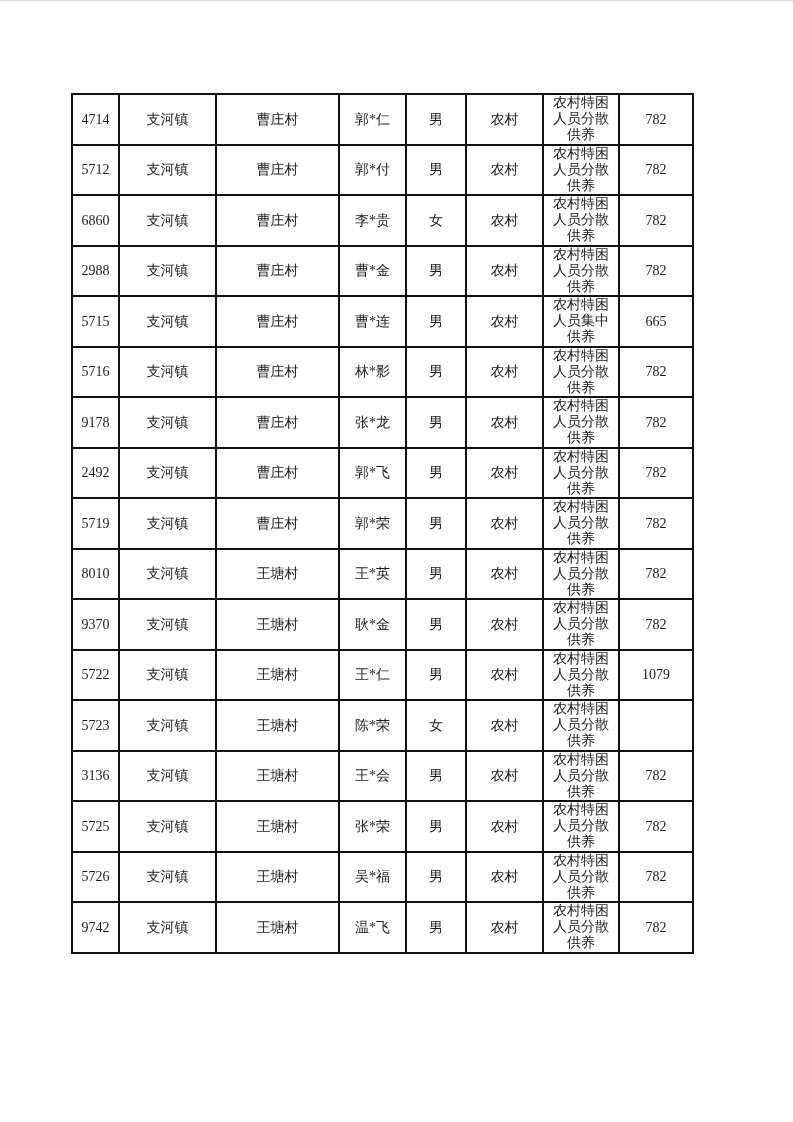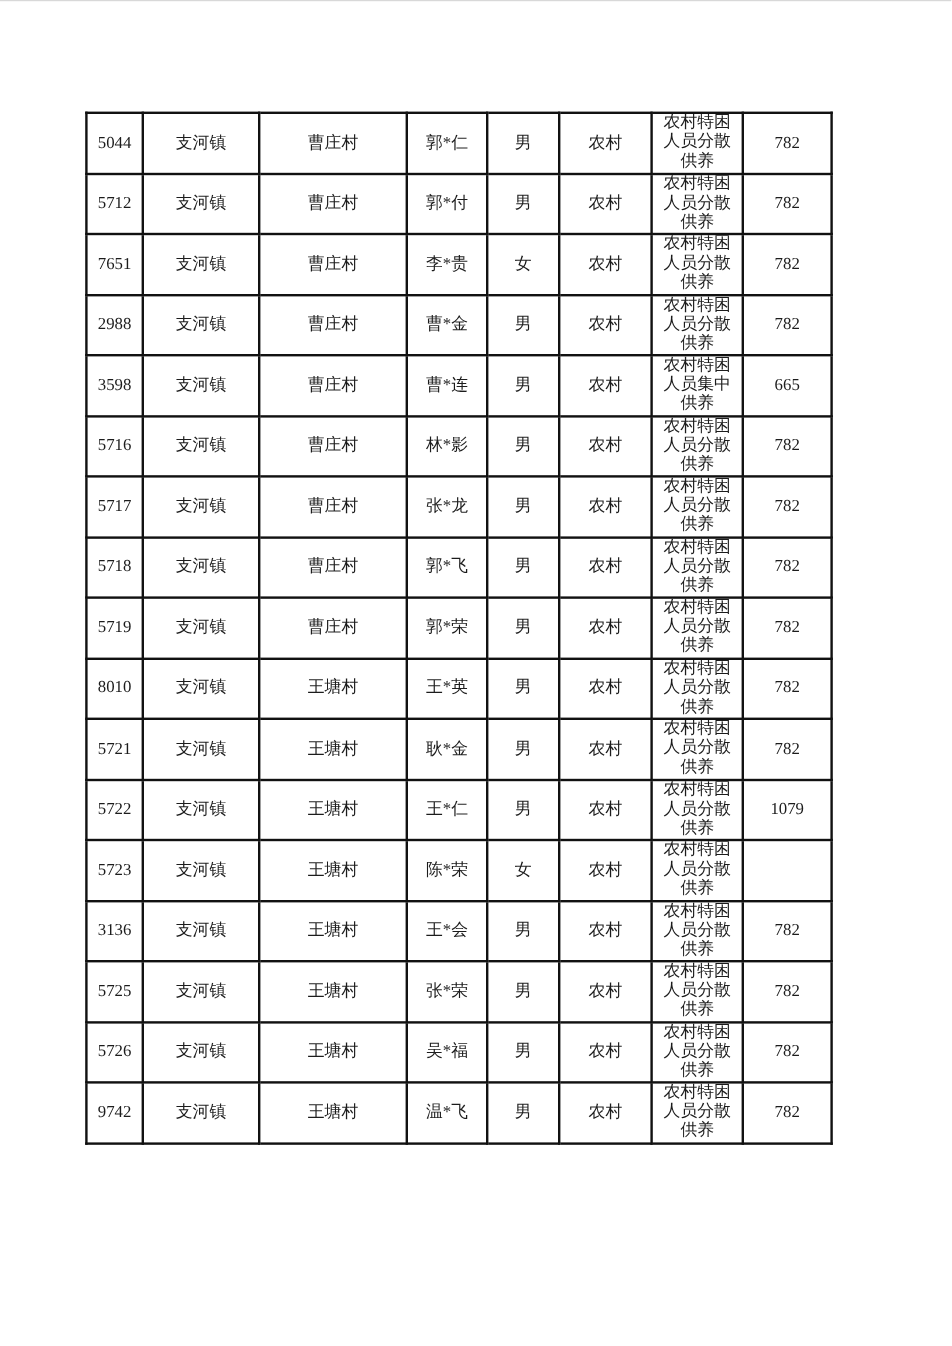--- a/index.html
+++ b/index.html
@@ -73,91 +73,91 @@
       <col class="c-town">
       <col class="c-village">
       <col class="c-name">
       <col class="c-gender">
       <col class="c-res">
       <col class="c-support">
       <col class="c-amount">
     </colgroup>
     <tbody>
         <tr>
-          <td>5044</td>
+          <td>4714</td>
           <td>支河镇</td>
           <td>曹庄村</td>
           <td>郭*仁</td>
           <td>男</td>
           <td>农村</td>
           <td>农村特困人员分散供养</td>
           <td>782</td>
         </tr>
         <tr>
           <td>5712</td>
           <td>支河镇</td>
           <td>曹庄村</td>
           <td>郭*付</td>
           <td>男</td>
           <td>农村</td>
           <td>农村特困人员分散供养</td>
           <td>782</td>
         </tr>
         <tr>
-          <td>7651</td>
+          <td>6860</td>
           <td>支河镇</td>
           <td>曹庄村</td>
           <td>李*贵</td>
           <td>女</td>
           <td>农村</td>
           <td>农村特困人员分散供养</td>
           <td>782</td>
         </tr>
         <tr>
           <td>2988</td>
           <td>支河镇</td>
           <td>曹庄村</td>
           <td>曹*金</td>
           <td>男</td>
           <td>农村</td>
           <td>农村特困人员分散供养</td>
           <td>782</td>
         </tr>
         <tr>
-          <td>3598</td>
+          <td>5715</td>
           <td>支河镇</td>
           <td>曹庄村</td>
           <td>曹*连</td>
           <td>男</td>
           <td>农村</td>
           <td>农村特困人员集中供养</td>
           <td>665</td>
         </tr>
         <tr>
           <td>5716</td>
           <td>支河镇</td>
           <td>曹庄村</td>
           <td>林*影</td>
           <td>男</td>
           <td>农村</td>
           <td>农村特困人员分散供养</td>
           <td>782</td>
         </tr>
         <tr>
-          <td>5717</td>
+          <td>9178</td>
           <td>支河镇</td>
           <td>曹庄村</td>
           <td>张*龙</td>
           <td>男</td>
           <td>农村</td>
           <td>农村特困人员分散供养</td>
           <td>782</td>
         </tr>
         <tr>
-          <td>5718</td>
+          <td>2492</td>
           <td>支河镇</td>
           <td>曹庄村</td>
           <td>郭*飞</td>
           <td>男</td>
           <td>农村</td>
           <td>农村特困人员分散供养</td>
           <td>782</td>
         </tr>
         <tr>
           <td>5719</td>
@@ -173,21 +173,21 @@
           <td>8010</td>
           <td>支河镇</td>
           <td>王塘村</td>
           <td>王*英</td>
           <td>男</td>
           <td>农村</td>
           <td>农村特困人员分散供养</td>
           <td>782</td>
         </tr>
         <tr>
-          <td>5721</td>
+          <td>9370</td>
           <td>支河镇</td>
           <td>王塘村</td>
           <td>耿*金</td>
           <td>男</td>
           <td>农村</td>
           <td>农村特困人员分散供养</td>
           <td>782</td>
         </tr>
         <tr>
           <td>5722</td>

